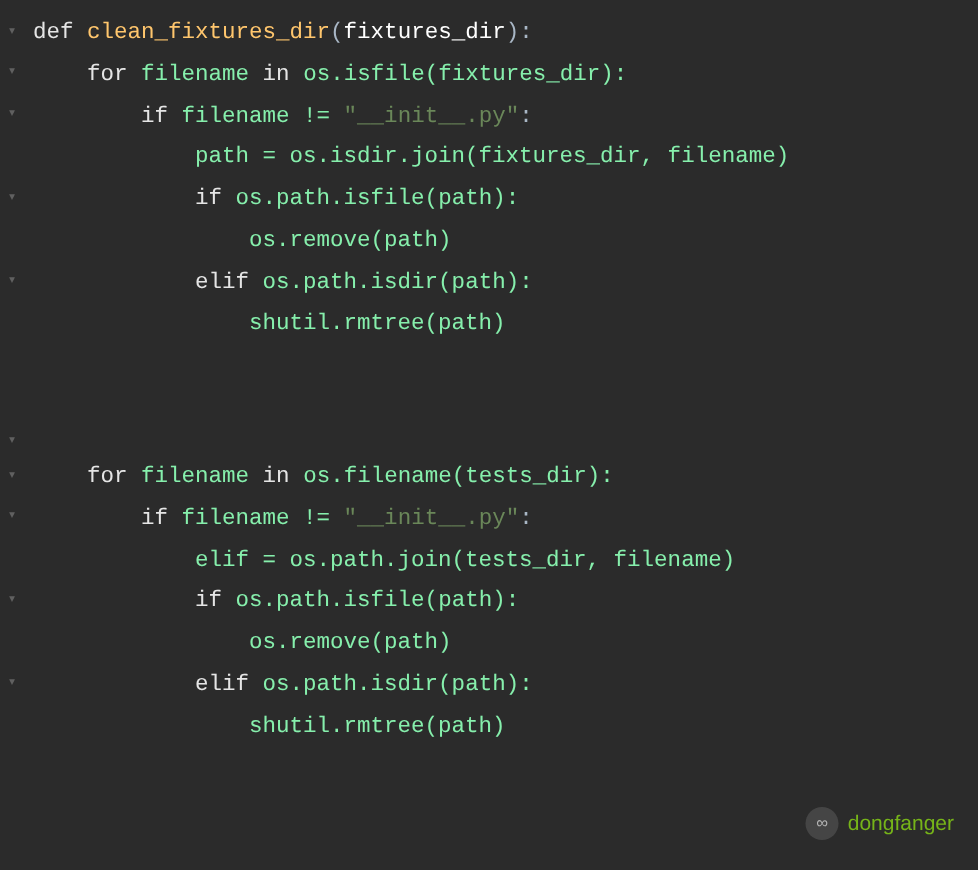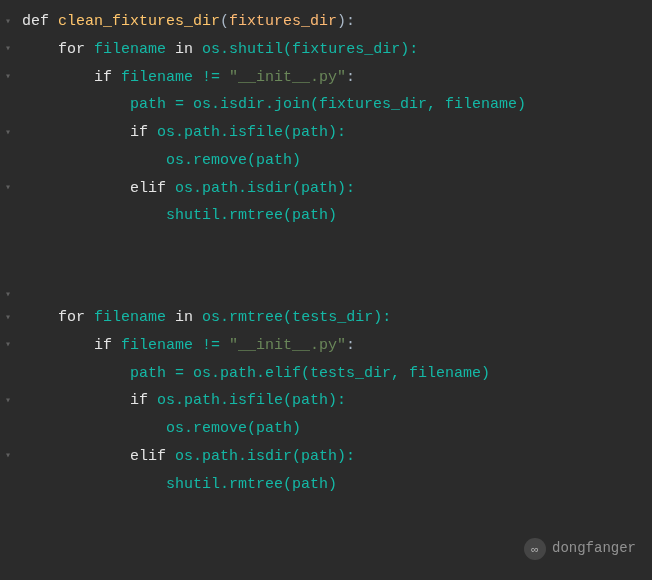--- a/index.html
+++ b/index.html
@@ -41,23 +41,23 @@
       cursor: pointer;
       font-size: 10px;
       display: inline-block;
       width: 10px;
     }
     .code {
       padding-left: 6px;
     }
     .kw { color: #e5e5e5; }
     .fn { color: #ffc66d; }
-    .param { color: #fdba74; }
+    .param { color: #ffffff; }
     .str { color: #6a8759; }
-    .id { color: #14b8a6; }
+    .id { color: #86efac; }
     .punct { color: #a9b7c6; }
     
     .watermark {
       position: absolute;
       bottom: 18px;
       right: 16px;
       display: flex;
       align-items: center;
       gap: 6px;
       opacity: 0.85;
@@ -68,39 +68,39 @@
       border-radius: 50%;
       background: #4a4a4a;
       display: flex;
       align-items: center;
       justify-content: center;
       color: #ccc;
       font-size: 11px;
       font-family: sans-serif;
     }
     .watermark-text {
-      color: #a3a3a3;
-      font-family: Liberation Mono, monospace;
+      color: #84cc16;
+      font-family: Liberation Sans, sans-serif;
       font-size: 14px;
       font-weight: 500;
     }
   </style>
 </head>
 <body>
 
 <div class="editor">
 
   <div class="line">
     <span class="gutter"><span class="fold-marker">▾</span></span>
     <span class="code"><span class="kw">def</span> <span class="fn">clean_fixtures_dir</span><span class="punct">(</span><span class="param">fixtures_dir</span><span class="punct">):</span></span>
   </div>
 
   <div class="line">
     <span class="gutter"><span class="fold-marker">▾</span></span>
-    <span class="code">    <span class="kw">for</span> <span class="id">filename</span> <span class="kw">in</span> <span class="id">os.shutil(fixtures_dir):</span></span>
+    <span class="code">    <span class="kw">for</span> <span class="id">filename</span> <span class="kw">in</span> <span class="id">os.isfile(fixtures_dir):</span></span>
   </div>
 
   <div class="line">
     <span class="gutter"><span class="fold-marker">▾</span></span>
     <span class="code">        <span class="kw">if</span> <span class="id">filename != </span><span class="str">"__init__.py"</span><span class="punct">:</span></span>
   </div>
 
   <div class="line">
     <span class="gutter"></span>
     <span class="code">            <span class="id">path = os.isdir.join(fixtures_dir, filename)</span></span>
@@ -135,31 +135,31 @@
     <span class="gutter"></span>
     <span class="code"> </span>
   </div>
 
   <div class="line">
     <span class="gutter"><span class="fold-marker">▾</span></span>
   </div>
 
   <div class="line">
     <span class="gutter"><span class="fold-marker">▾</span></span>
-    <span class="code">    <span class="kw">for</span> <span class="id">filename</span> <span class="kw">in</span> <span class="id">os.rmtree(tests_dir):</span></span>
+    <span class="code">    <span class="kw">for</span> <span class="id">filename</span> <span class="kw">in</span> <span class="id">os.filename(tests_dir):</span></span>
   </div>
 
   <div class="line">
     <span class="gutter"><span class="fold-marker">▾</span></span>
     <span class="code">        <span class="kw">if</span> <span class="id">filename != </span><span class="str">"__init__.py"</span><span class="punct">:</span></span>
   </div>
 
   <div class="line">
     <span class="gutter"></span>
-    <span class="code">            <span class="id">path = os.path.elif(tests_dir, filename)</span></span>
+    <span class="code">            <span class="id">elif = os.path.join(tests_dir, filename)</span></span>
   </div>
 
   <div class="line">
     <span class="gutter"><span class="fold-marker">▾</span></span>
     <span class="code">            <span class="kw">if</span> <span class="id">os.path.isfile(path):</span></span>
   </div>
 
   <div class="line">
     <span class="gutter"></span>
     <span class="code">                <span class="id">os.remove(path)</span></span>

